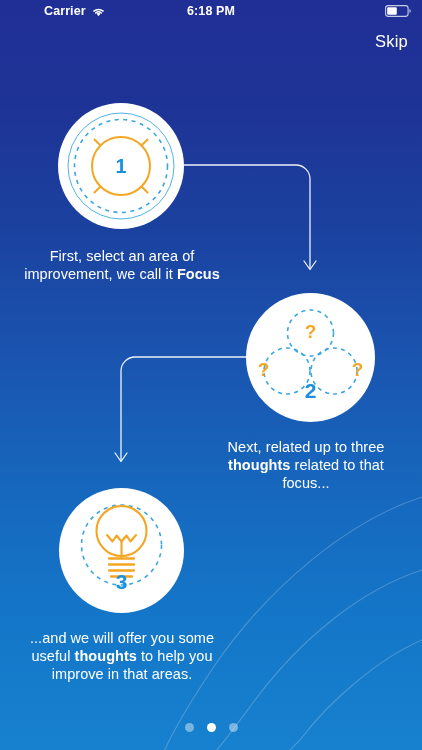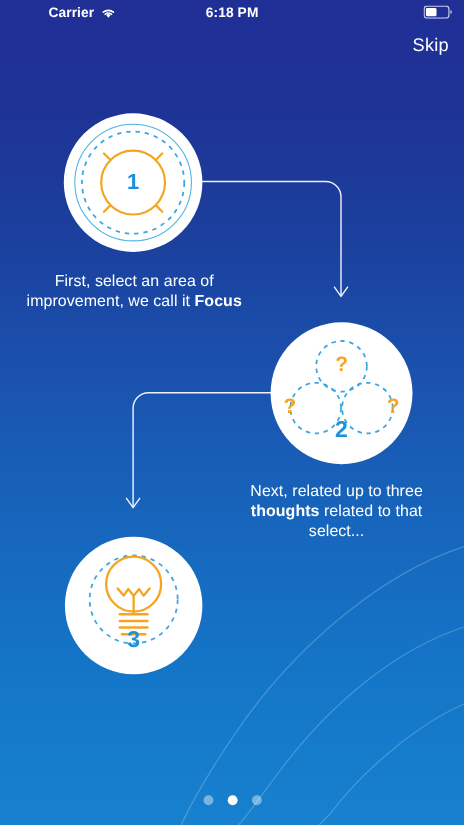--- a/index.html
+++ b/index.html
@@ -164,39 +164,42 @@
       <circle cx="41" cy="78" r="23" fill="none" stroke="#3aa6e0" stroke-width="1.6" stroke-dasharray="4 4.2"></circle>
       <circle cx="88" cy="78" r="23" fill="none" stroke="#3aa6e0" stroke-width="1.6" stroke-dasharray="4 4.2"></circle>
     </svg>
     <span class="step-num" style="left:0;top:28px;width:129px;text-align:center;font-size:19px;color:#f4a623;">?</span>
     <span class="step-num" style="left:-47px;top:66px;width:129px;text-align:center;font-size:19px;color:#f4a623;">?</span>
     <span class="step-num" style="left:47px;top:66px;width:129px;text-align:center;font-size:19px;color:#f4a623;">?</span>
     <span class="step-num" id="num2">2</span>
   </div>
 
   <div class="caption" id="cap2">
-    <span>Next, related up to three </span><b>thoughts</b><span> related to that select...</span>
+    <span>Next, related up to three </span><b>thoughts</b><span> related to that focus...</span>
   </div>
 
   <div class="step-circle" id="circle3">
     <svg class="circle-svg" width="125" height="125" viewBox="0 0 125 125">
       <circle cx="62.5" cy="57" r="40" fill="none" stroke="#3aa6e0" stroke-width="1.6" stroke-dasharray="4 4.5"></circle>
       <circle cx="62.5" cy="43" r="25" fill="none" stroke="#f4a623" stroke-width="2.1"></circle>
       <path d="M 48 47 L 53.5 53.5 L 57.5 47.5 L 62.5 53.5 L 67.5 47.5 L 71.5 53.5 L 77 47" fill="none" stroke="#f4a623" stroke-width="2.1" stroke-linejoin="round" stroke-linecap="round"></path>
       <line x1="62.5" y1="53.5" x2="62.5" y2="70" stroke="#f4a623" stroke-width="2.1" stroke-linecap="round"></line>
       <g stroke="#f4a623" stroke-width="2.3" stroke-linecap="round">
         <line x1="50" y1="70.5" x2="75" y2="70.5"></line>
         <line x1="50" y1="76.5" x2="75" y2="76.5"></line>
         <line x1="50" y1="82.5" x2="75" y2="82.5"></line>
         <line x1="52" y1="88.5" x2="73" y2="88.5"></line>
       </g>
     </svg>
     <span class="step-num" id="num3">3</span>
   </div>
 
+  <div class="caption" id="cap3">
+    <span>...and we will offer you some useful </span><b>thoughts</b><span> to help you improve in that areas.</span>
+  </div>
 
   <div class="dots">
     <span class="dot"></span>
     <span class="dot active"></span>
     <span class="dot"></span>
   </div>
 
 </div>
 
 </body></html>

